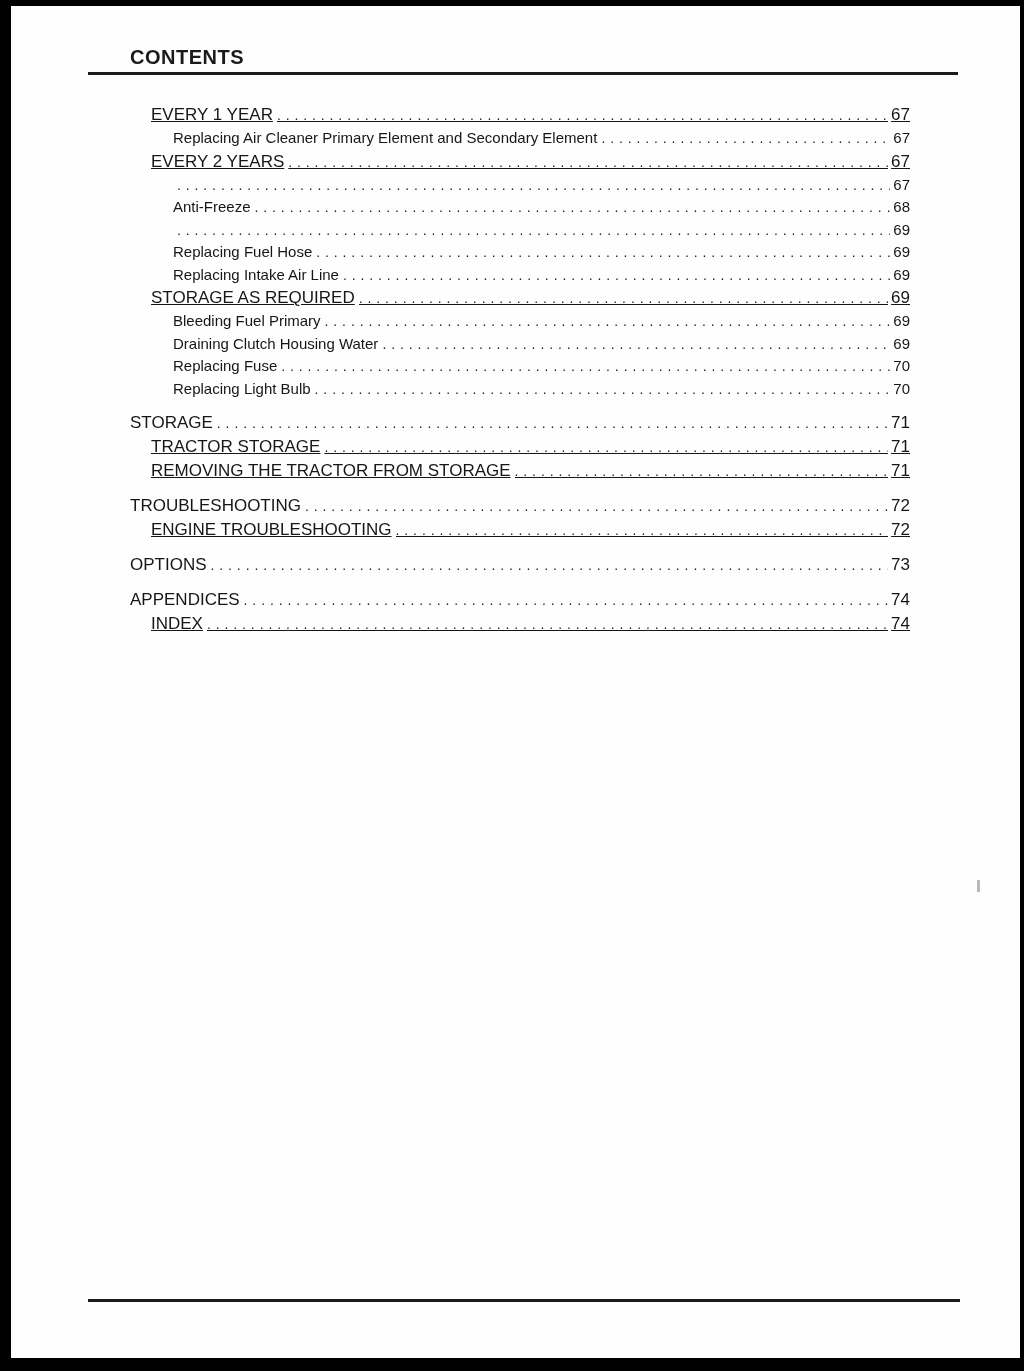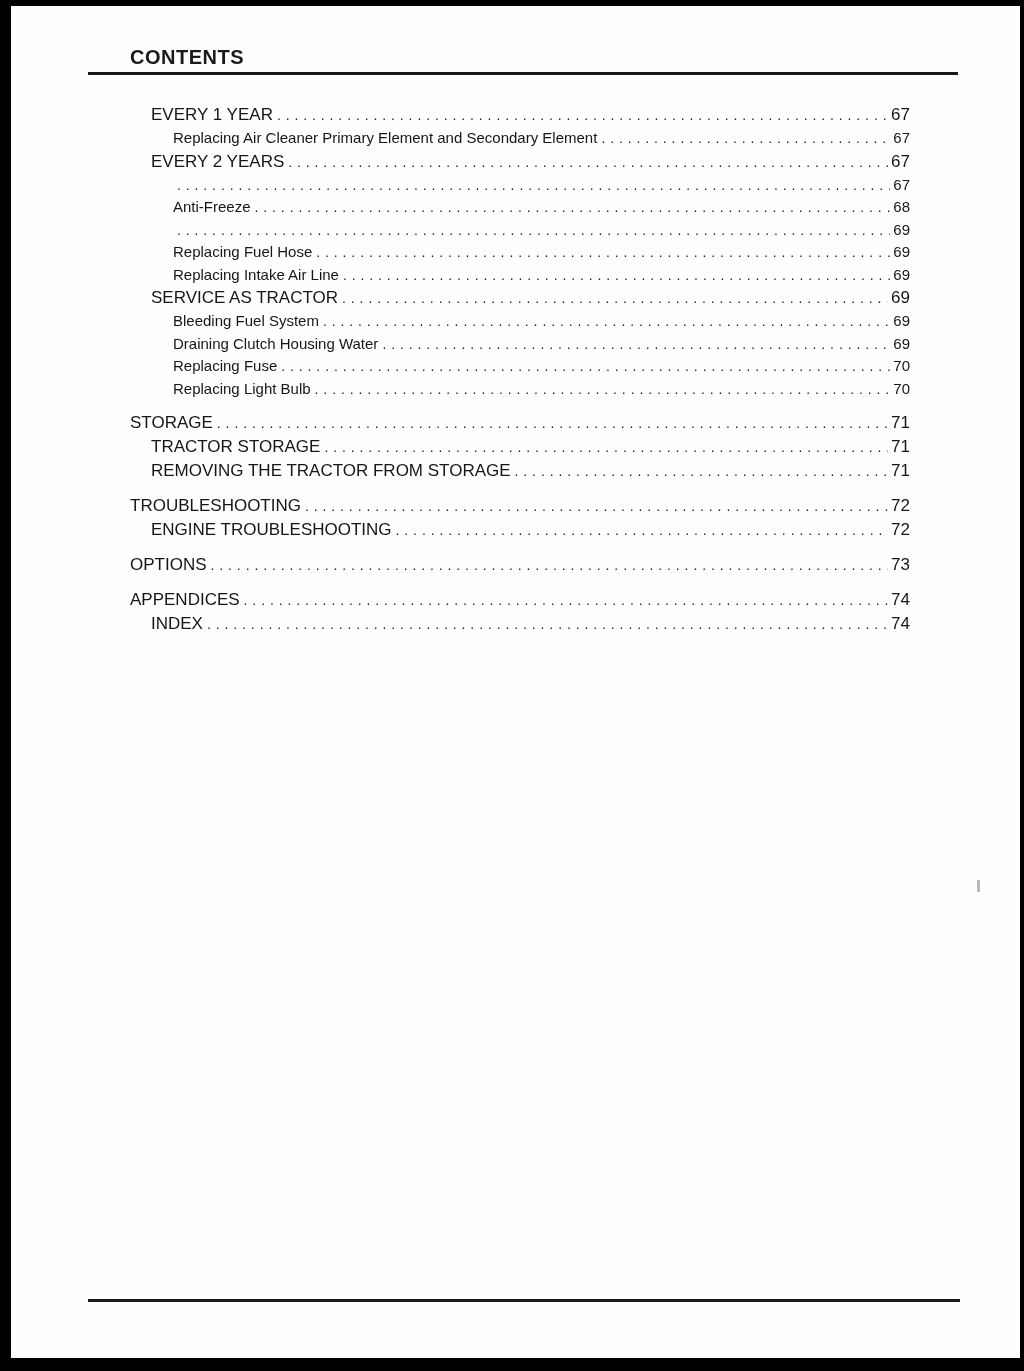--- a/index.html
+++ b/index.html
@@ -52,21 +52,21 @@
     width: 780px;
   }
   .toc-row {
     display: flex;
     align-items: baseline;
     line-height: 23px;
     font-size: 17px;
     color: #161616;
   }
   .toc-row.lvl1 { padding-left: 0; justify-content: center; }
-  .toc-row.lvl2 { padding-left: 21px; }
+  .toc-row.lvl2 { padding-left: 21px; text-decoration: underline; }
   .toc-row.lvl3 {
     padding-left: 43px;
     font-size: 15px;
     line-height: 22.5px;
   }
   .toc-row.gap { margin-top: 11px; }
   .label { white-space: nowrap; }
   .leader {
     flex: 1;
     overflow: hidden;
@@ -130,26 +130,26 @@
         <span class="label">Replacing Fuel Hose</span>
         <span class="leader"></span>
         <span class="pagenum">69</span>
       </div>
       <div class="toc-row lvl3">
         <span class="label">Replacing Intake Air Line</span>
         <span class="leader"></span>
         <span class="pagenum">69</span>
       </div>
       <div class="toc-row lvl2">
-        <span class="label">SERVICE AS TRACTOR</span>
-        <span class="leader"></span>
-        <span class="pagenum">69</span>
-      </div>
-      <div class="toc-row lvl3">
-        <span class="label">Bleeding Fuel System</span>
+        <span class="label">STORAGE AS REQUIRED</span>
+        <span class="leader"></span>
+        <span class="pagenum">69</span>
+      </div>
+      <div class="toc-row lvl3">
+        <span class="label">Bleeding Fuel Primary</span>
         <span class="leader"></span>
         <span class="pagenum">69</span>
       </div>
       <div class="toc-row lvl3">
         <span class="label">Draining Clutch Housing Water</span>
         <span class="leader"></span>
         <span class="pagenum">69</span>
       </div>
       <div class="toc-row lvl3">
         <span class="label">Replacing Fuse</span>

